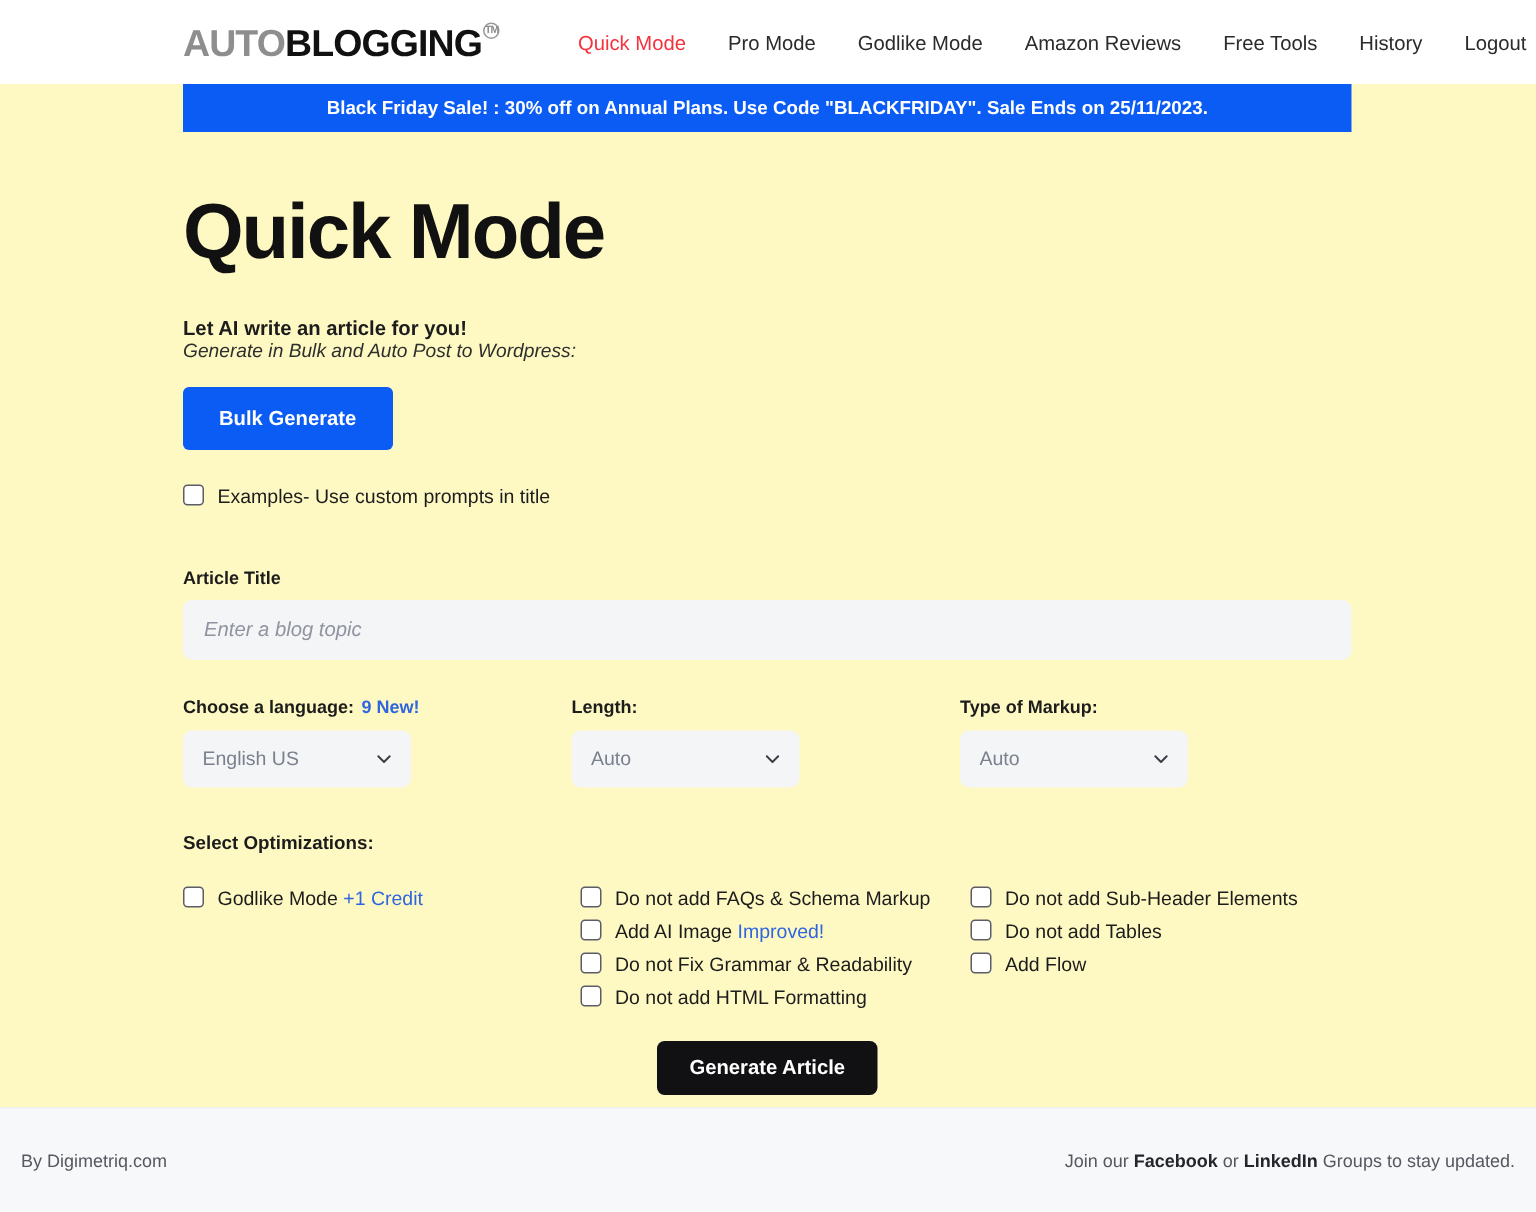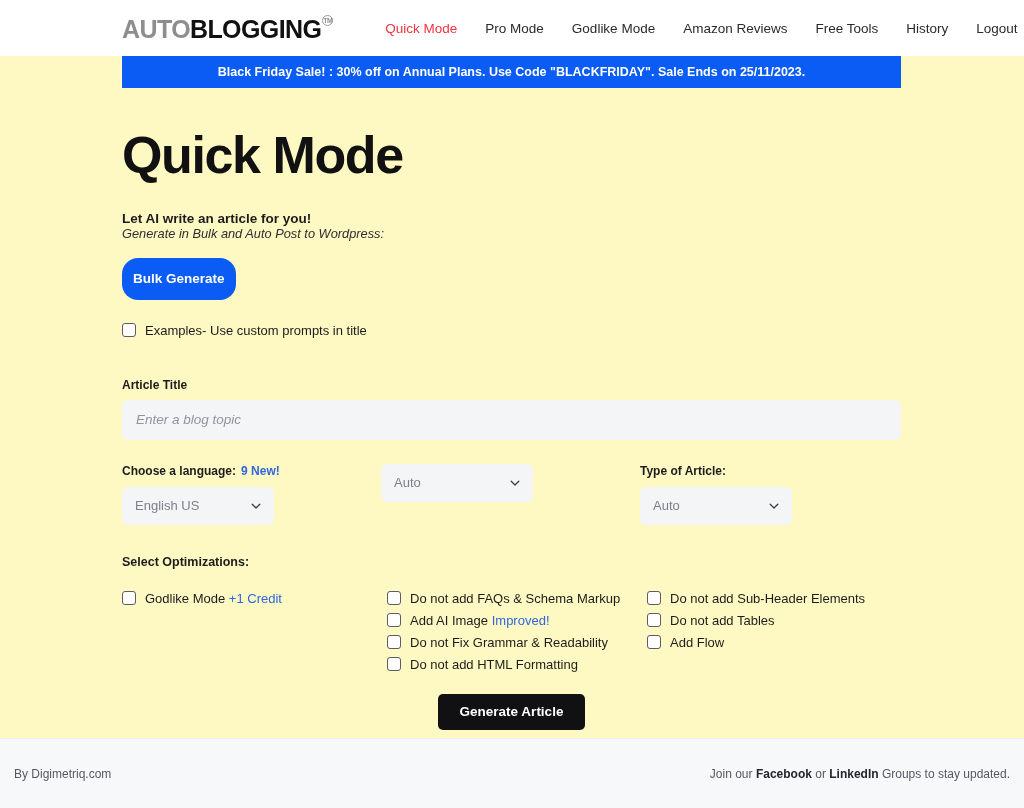--- a/index.html
+++ b/index.html
@@ -117,25 +117,25 @@
     font-size: 12.8px;
     font-style: italic;
     color: #2e2e2e;
   }
 
   .btn-bulk {
     margin-top: 17px;
     background: #0a5cf5;
     color: #ffffff;
     border: none;
-    border-radius: 16px;
+    border-radius: 4px;
     font-family: inherit;
     font-size: 13.5px;
     font-weight: 700;
-    padding: 0 11px;
+    padding: 0 24px;
     height: 42px;
     cursor: pointer;
     display: inline-flex;
     align-items: center;
     justify-content: center;
   }
 
   
   .cb-row {
     display: flex;
@@ -345,33 +345,36 @@
           <select class="select-box">
             <option>English US</option>
           </select>
           <svg class="chev" viewBox="0 0 10 10">
             <path d="M1.2 3.2 L5 7 L8.8 3.2" fill="none" stroke="#3a3d45" stroke-width="1.3" stroke-linecap="round" stroke-linejoin="round"></path>
           </svg>
         </div>
       </div>
 
       <div class="select-col">
+        <div class="select-col-label">
+          <span>Length:</span>
+        </div>
         <div class="select-wrap">
           <select class="select-box">
             <option>Auto</option>
           </select>
           <svg class="chev" viewBox="0 0 10 10">
             <path d="M1.2 3.2 L5 7 L8.8 3.2" fill="none" stroke="#3a3d45" stroke-width="1.3" stroke-linecap="round" stroke-linejoin="round"></path>
           </svg>
         </div>
       </div>
 
       <div class="select-col">
         <div class="select-col-label">
-          <span>Type of Article:</span>
+          <span>Type of Markup:</span>
         </div>
         <div class="select-wrap">
           <select class="select-box">
             <option>Auto</option>
           </select>
           <svg class="chev" viewBox="0 0 10 10">
             <path d="M1.2 3.2 L5 7 L8.8 3.2" fill="none" stroke="#3a3d45" stroke-width="1.3" stroke-linecap="round" stroke-linejoin="round"></path>
           </svg>
         </div>
       </div>

